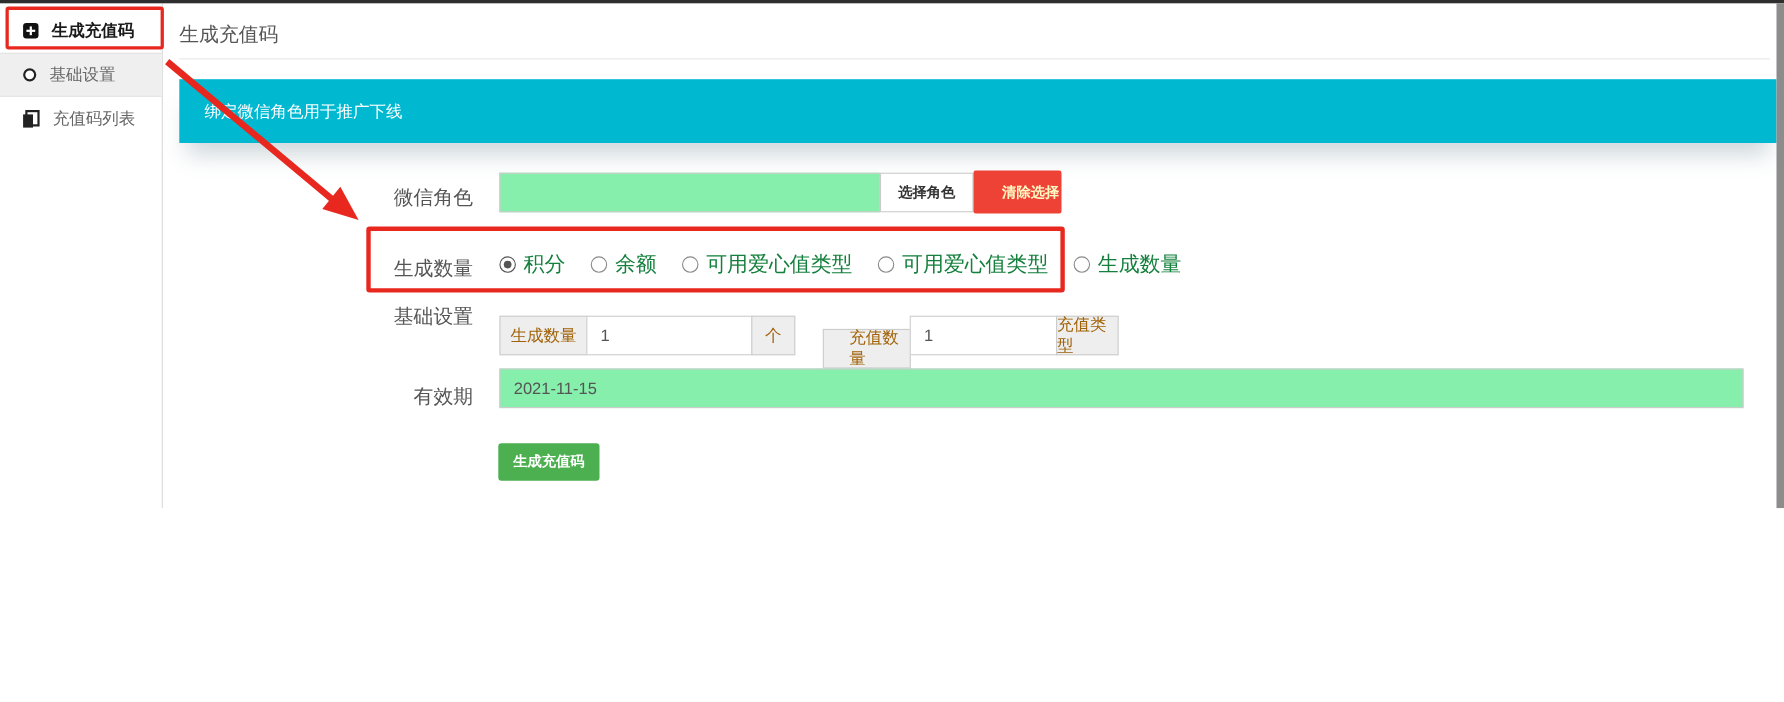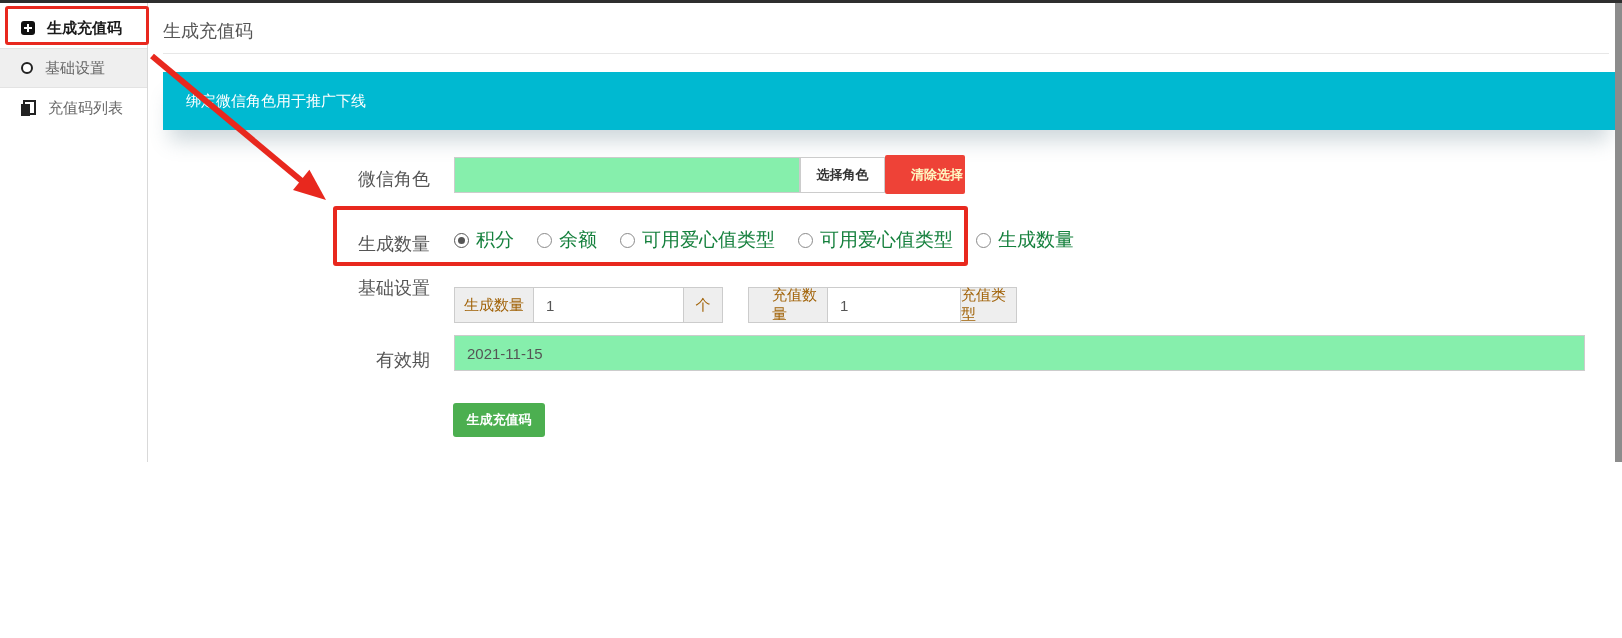--- a/index.html
+++ b/index.html
@@ -128,21 +128,21 @@
       <div class="radio-opt">
         <span class="radio-circle"></span>
         <span>生成数量</span>
       </div>
     </div>
 
     <div class="form-label" style="top:273px;">基础设置</div>
     <div class="addon" style="left:305px; top:284px; width:80px;">生成数量</div>
     <input class="txt-input" style="left: 384px; top: 284px; width: 151px;" value="1">
     <div class="addon" style="left:534px; top:284px; width:40px;">个</div>
-    <div class="addon" style="left:599px; top:284px; width:80px;padding-left:23px;">充值数量</div>
+    <div class="addon" style="left:599px; top:296px; width:80px;padding-left:23px;">充值数量</div>
     <input class="txt-input" style="left: 678px; top: 284px; width: 134px;" value="1">
     <div class="addon" style="left:811px; top:284px; width:57px;">充值类型</div>
 
     <div class="form-label" style="top:345px;">有效期</div>
     <input class="txt-input disabled" style="left: 305px; top: 332px; width: 1131px;" readonly="" value="2021-11-15">
 
     <div class="btn btn-success" style="left:304px; top:400px; width:92px; height:34px;">生成充值码</div>
   </div>
 
   <div class="anno-box sidebar-box"></div>

